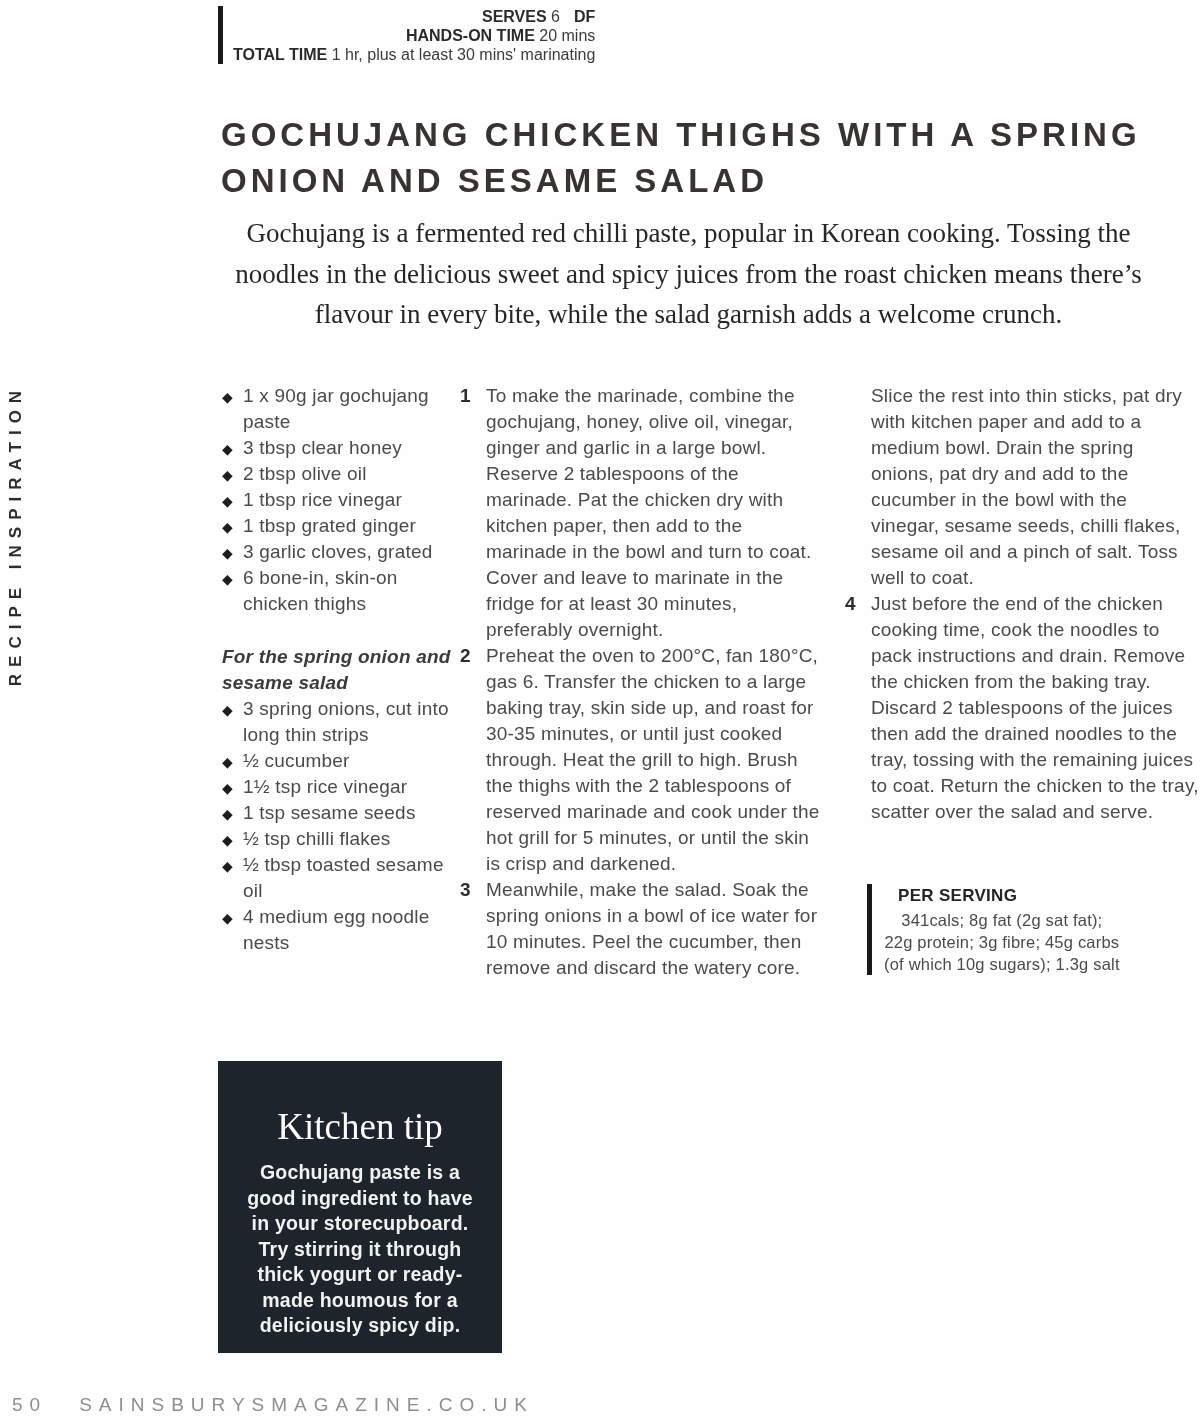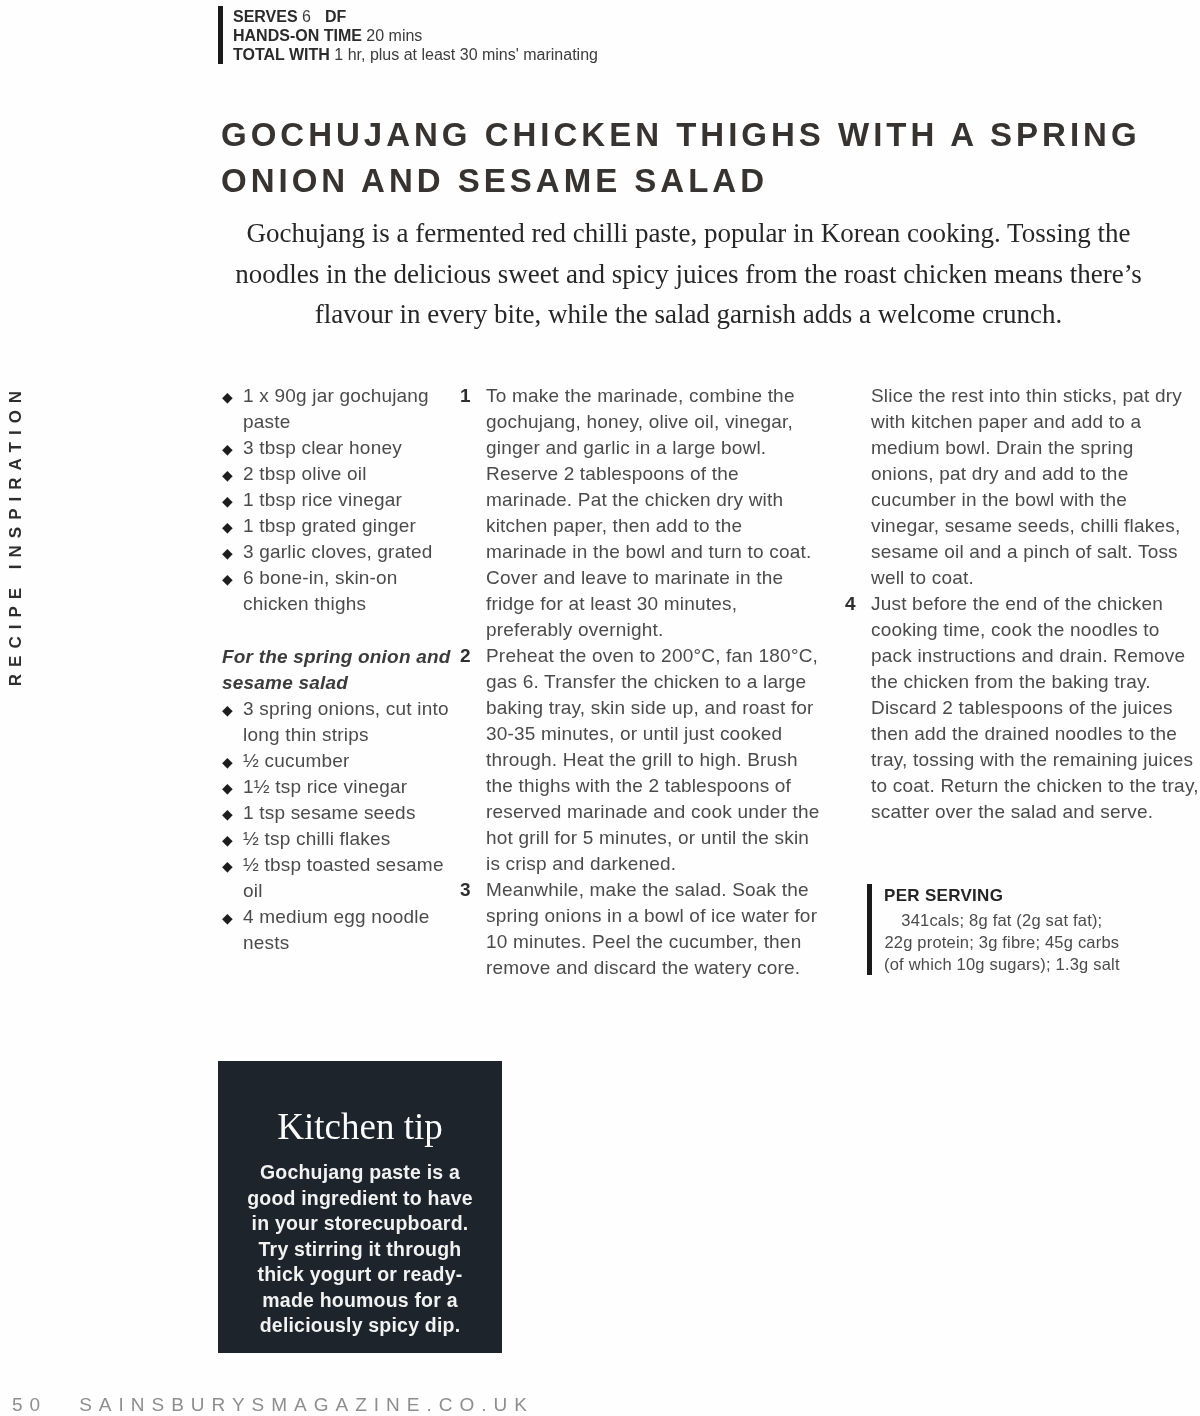--- a/index.html
+++ b/index.html
@@ -40,20 +40,21 @@
   .info-bar {
     width: 5px;
     background: #1a1a1a;
     margin-right: 10px;
   }
   .info-lines { padding-top: 1px; }
   .info-row {
     font-size: 16px;
     line-height: 19px;
     color: #2b2b2b;
+    text-align: right;
   }
   .info-row .lbl { font-weight: bold; }
   .info-row .val { font-weight: normal; color: #3c3c3c; }
   .info-row .extra { font-weight: bold; margin-left: 14px; }
 
   
   .title {
     position: absolute;
     left: 221px;
     top: 112px;
@@ -119,20 +120,21 @@
   }
   .ps-bar { width: 5px; background: #1a1a1a; margin-right: 12px; }
   .ps-content { padding-top: 2px; }
   .ps-label {
     font-weight: bold;
     font-size: 17px;
     line-height: 20px;
     color: #252525;
     letter-spacing: 0.3px;
     margin-bottom: 3px;
+    margin-left: 14px;
   }
   .ps-lines {
     font-size: 16.5px;
     line-height: 22px;
     color: #4b4b4b;
     white-space: pre-line;
     text-align: center;
   }
 
   
@@ -181,21 +183,21 @@
 
 <div class="page">
 
   <div class="side-label">RECIPE INSPIRATION</div>
 
   <div class="info-block">
     <div class="info-bar"></div>
     <div class="info-lines" id="info-lines">
         <div class="info-row"><span class="lbl">SERVES</span><span class="val"> 6</span><span class="extra">DF</span></div>
         <div class="info-row"><span class="lbl">HANDS-ON TIME</span><span class="val"> 20 mins</span></div>
-        <div class="info-row"><span class="lbl">TOTAL WITH</span><span class="val"> 1 hr, plus at least 30 mins' marinating</span></div>
+        <div class="info-row"><span class="lbl">TOTAL TIME</span><span class="val"> 1 hr, plus at least 30 mins' marinating</span></div>
       </div>
   </div>
 
   <h1 class="title">GOCHUJANG CHICKEN THIGHS WITH A SPRING ONION AND SESAME SALAD</h1>
 
   <p class="intro">Gochujang is a fermented red chilli paste, popular in Korean cooking. Tossing the noodles in the delicious sweet and spicy juices from the roast chicken means there’s flavour in every bite, while the salad garnish adds a welcome crunch.</p>
 
   <div class="col col-ingredients">
     <ul class="ing-list" id="ing-main">
         <li class="ing-item"><span class="bullet">◆</span><span>1 x 90g jar gochujang paste</span></li>

